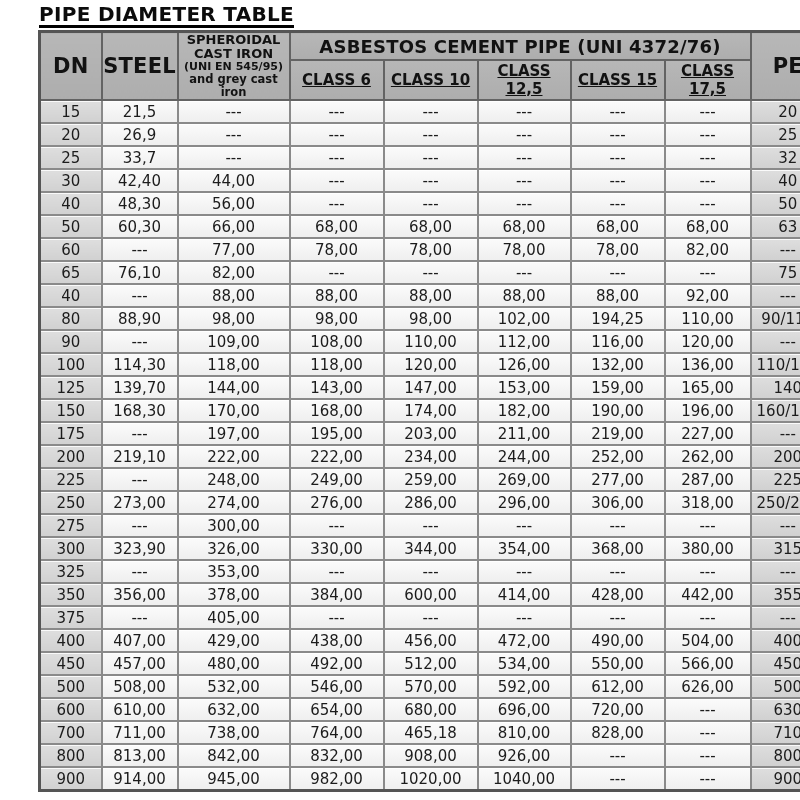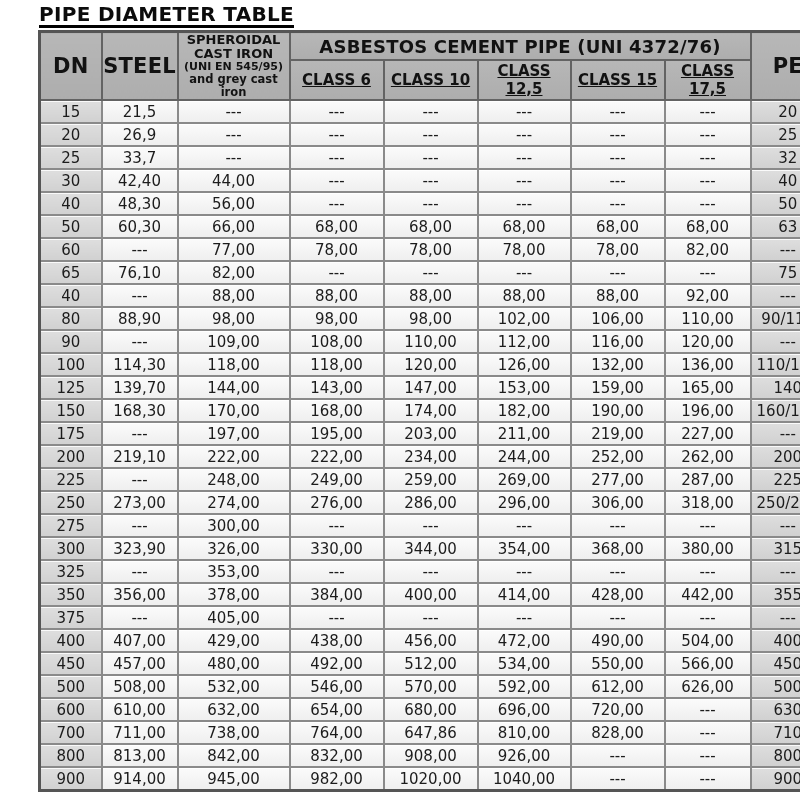--- a/index.html
+++ b/index.html
@@ -192,21 +192,21 @@
           <td class="data">92,00</td>
           <td class="shade">---</td>
         </tr>
         <tr>
           <td class="shade">80</td>
           <td class="data">88,90</td>
           <td class="data">98,00</td>
           <td class="data">98,00</td>
           <td class="data">98,00</td>
           <td class="data">102,00</td>
-          <td class="data">106,00</td>
+          <td class="data">194,25</td>
           <td class="data">110,00</td>
           <td class="shade">90/110</td>
         </tr>
         <tr>
           <td class="shade">90</td>
           <td class="data">---</td>
           <td class="data">109,00</td>
           <td class="data">108,00</td>
           <td class="data">110,00</td>
           <td class="data">112,00</td>
@@ -322,21 +322,21 @@
           <td class="data">---</td>
           <td class="data">---</td>
           <td class="data">---</td>
           <td class="shade">---</td>
         </tr>
         <tr>
           <td class="shade">350</td>
           <td class="data">356,00</td>
           <td class="data">378,00</td>
           <td class="data">384,00</td>
-          <td class="data">400,00</td>
+          <td class="data">600,00</td>
           <td class="data">414,00</td>
           <td class="data">428,00</td>
           <td class="data">442,00</td>
           <td class="shade">355</td>
         </tr>
         <tr>
           <td class="shade">375</td>
           <td class="data">---</td>
           <td class="data">405,00</td>
           <td class="data">---</td>
@@ -388,21 +388,21 @@
           <td class="data">696,00</td>
           <td class="data">720,00</td>
           <td class="data">---</td>
           <td class="shade">630</td>
         </tr>
         <tr>
           <td class="shade">700</td>
           <td class="data">711,00</td>
           <td class="data">738,00</td>
           <td class="data">764,00</td>
-          <td class="data">647,86</td>
+          <td class="data">465,18</td>
           <td class="data">810,00</td>
           <td class="data">828,00</td>
           <td class="data">---</td>
           <td class="shade">710</td>
         </tr>
         <tr>
           <td class="shade">800</td>
           <td class="data">813,00</td>
           <td class="data">842,00</td>
           <td class="data">832,00</td>

